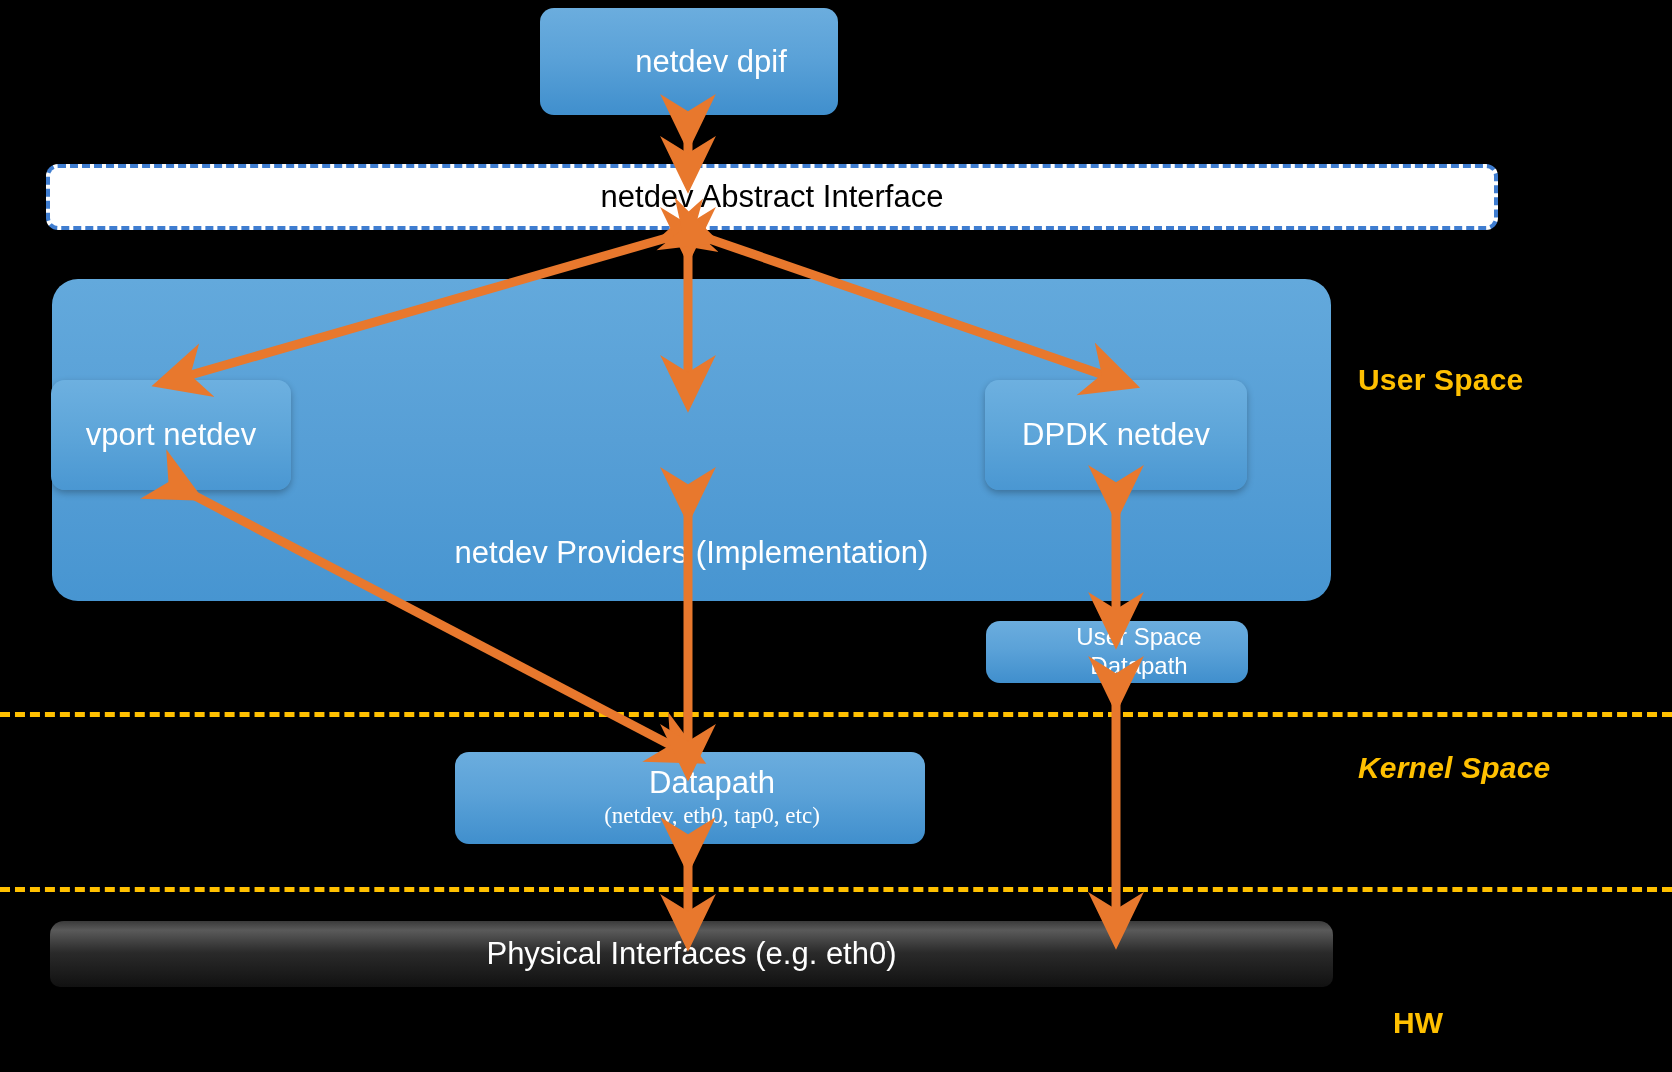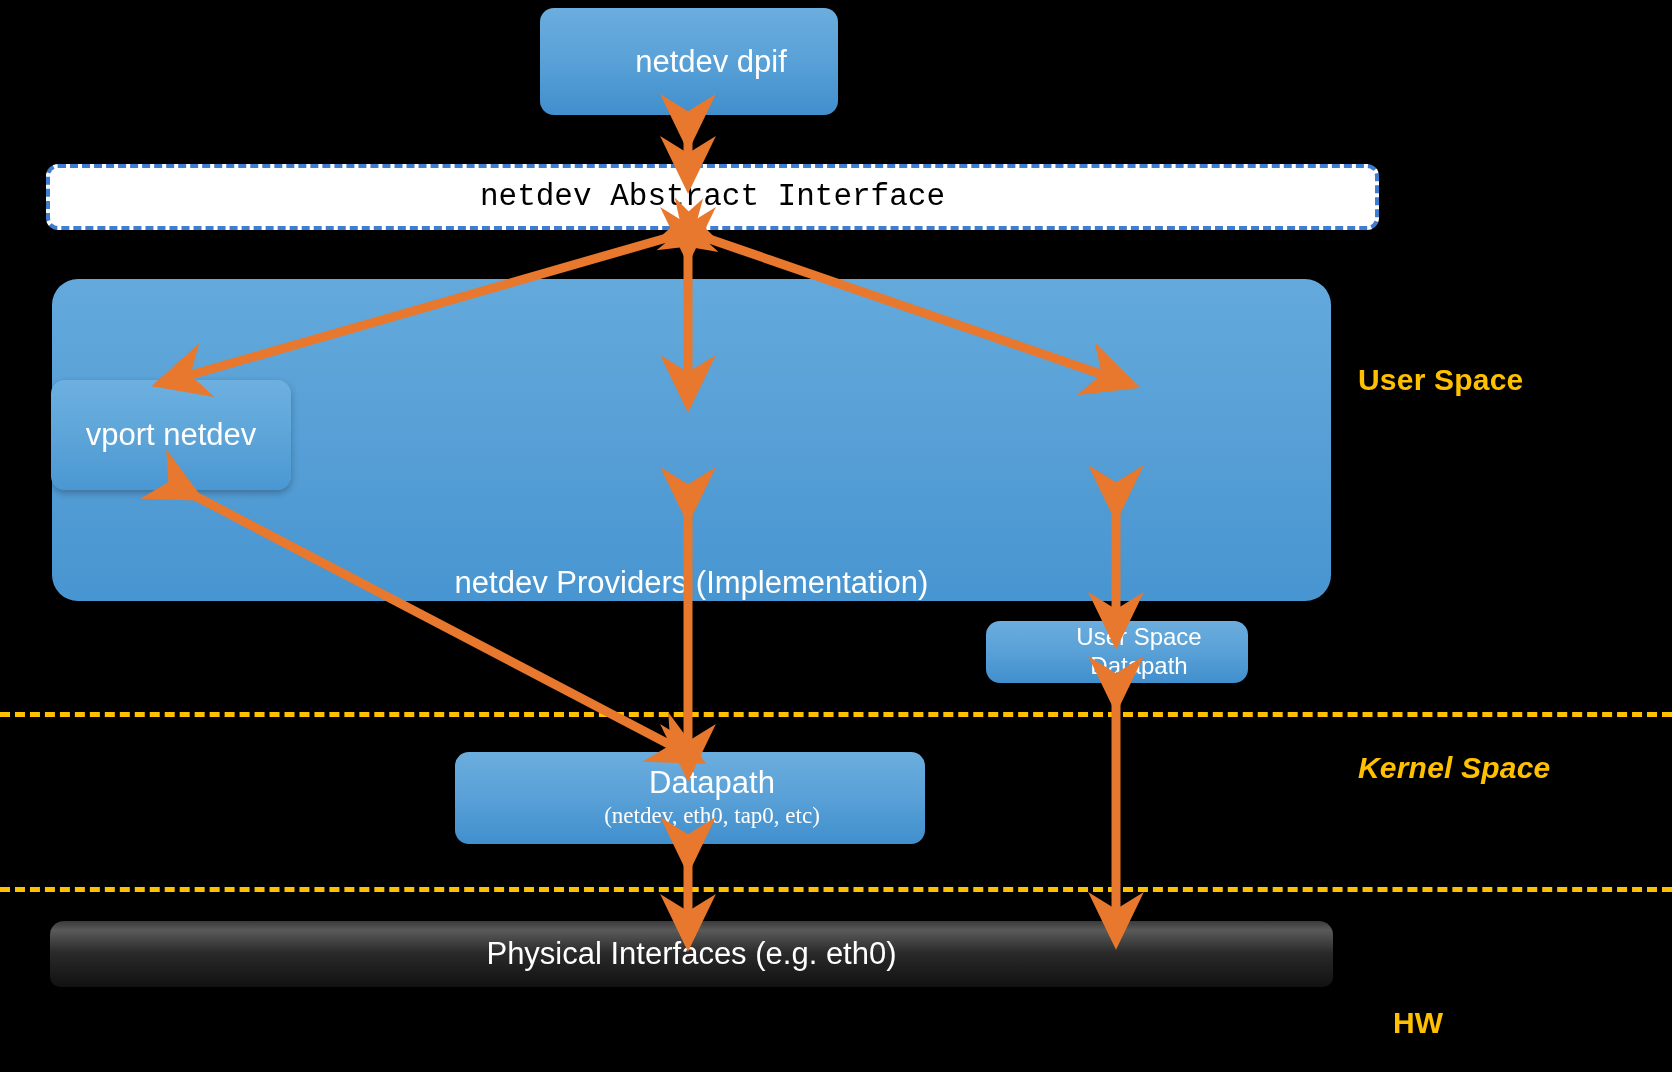--- a/index.html
+++ b/index.html
@@ -151,33 +151,36 @@
     </g>
   </svg>
 
   <div class="divider" style="top:712px;"></div>
   <div class="divider" style="top:887px;"></div>
 
   <div class="box blue" style="left:540px; top:8px; width:298px; height:107px;">
     <span class="t-title">netdev dpif</span>
   </div>
 
-  <div class="box abstract" style="left:46px; top:164px; width:1333px; height:66px;font-family:Liberation Mono, monospace;">
+  <div class="box abstract" style="left:46px; top:164px; width:1452px; height:66px;">
     <span class="t-title">netdev Abstract Interface</span>
   </div>
 
-  <div class="box panel" style="left:52px; top:279px; width:1279px; height:322px; justify-content:flex-end; ">
+  <div class="box panel" style="left:52px; top:279px; width:1279px; height:322px; justify-content:flex-end; padding-bottom:30px;">
     <span class="t-title">netdev Providers (Implementation)</span>
   </div>
 
   <div class="box blue-inner" style="left:51px; top:380px; width:240px; height:110px;">
     <span class="t-title">vport netdev</span>
   </div>
 
 
+  <div class="box blue-inner" style="left:985px; top:380px; width:262px; height:110px;">
+    <span class="t-title">DPDK netdev</span>
+  </div>
 
   <div class="box blue" style="left:986px; top:621px; width:262px; height:62px;">
     <span class="t-small">User Space</span>
     <span class="t-small">Datapath</span>
   </div>
 
   <div class="box blue" style="left:455px; top:752px; width:470px; height:92px;">
     <span class="t-title">Datapath</span>
     <span class="t-sub-serif">(netdev, eth0, tap0, etc)</span>
   </div>

